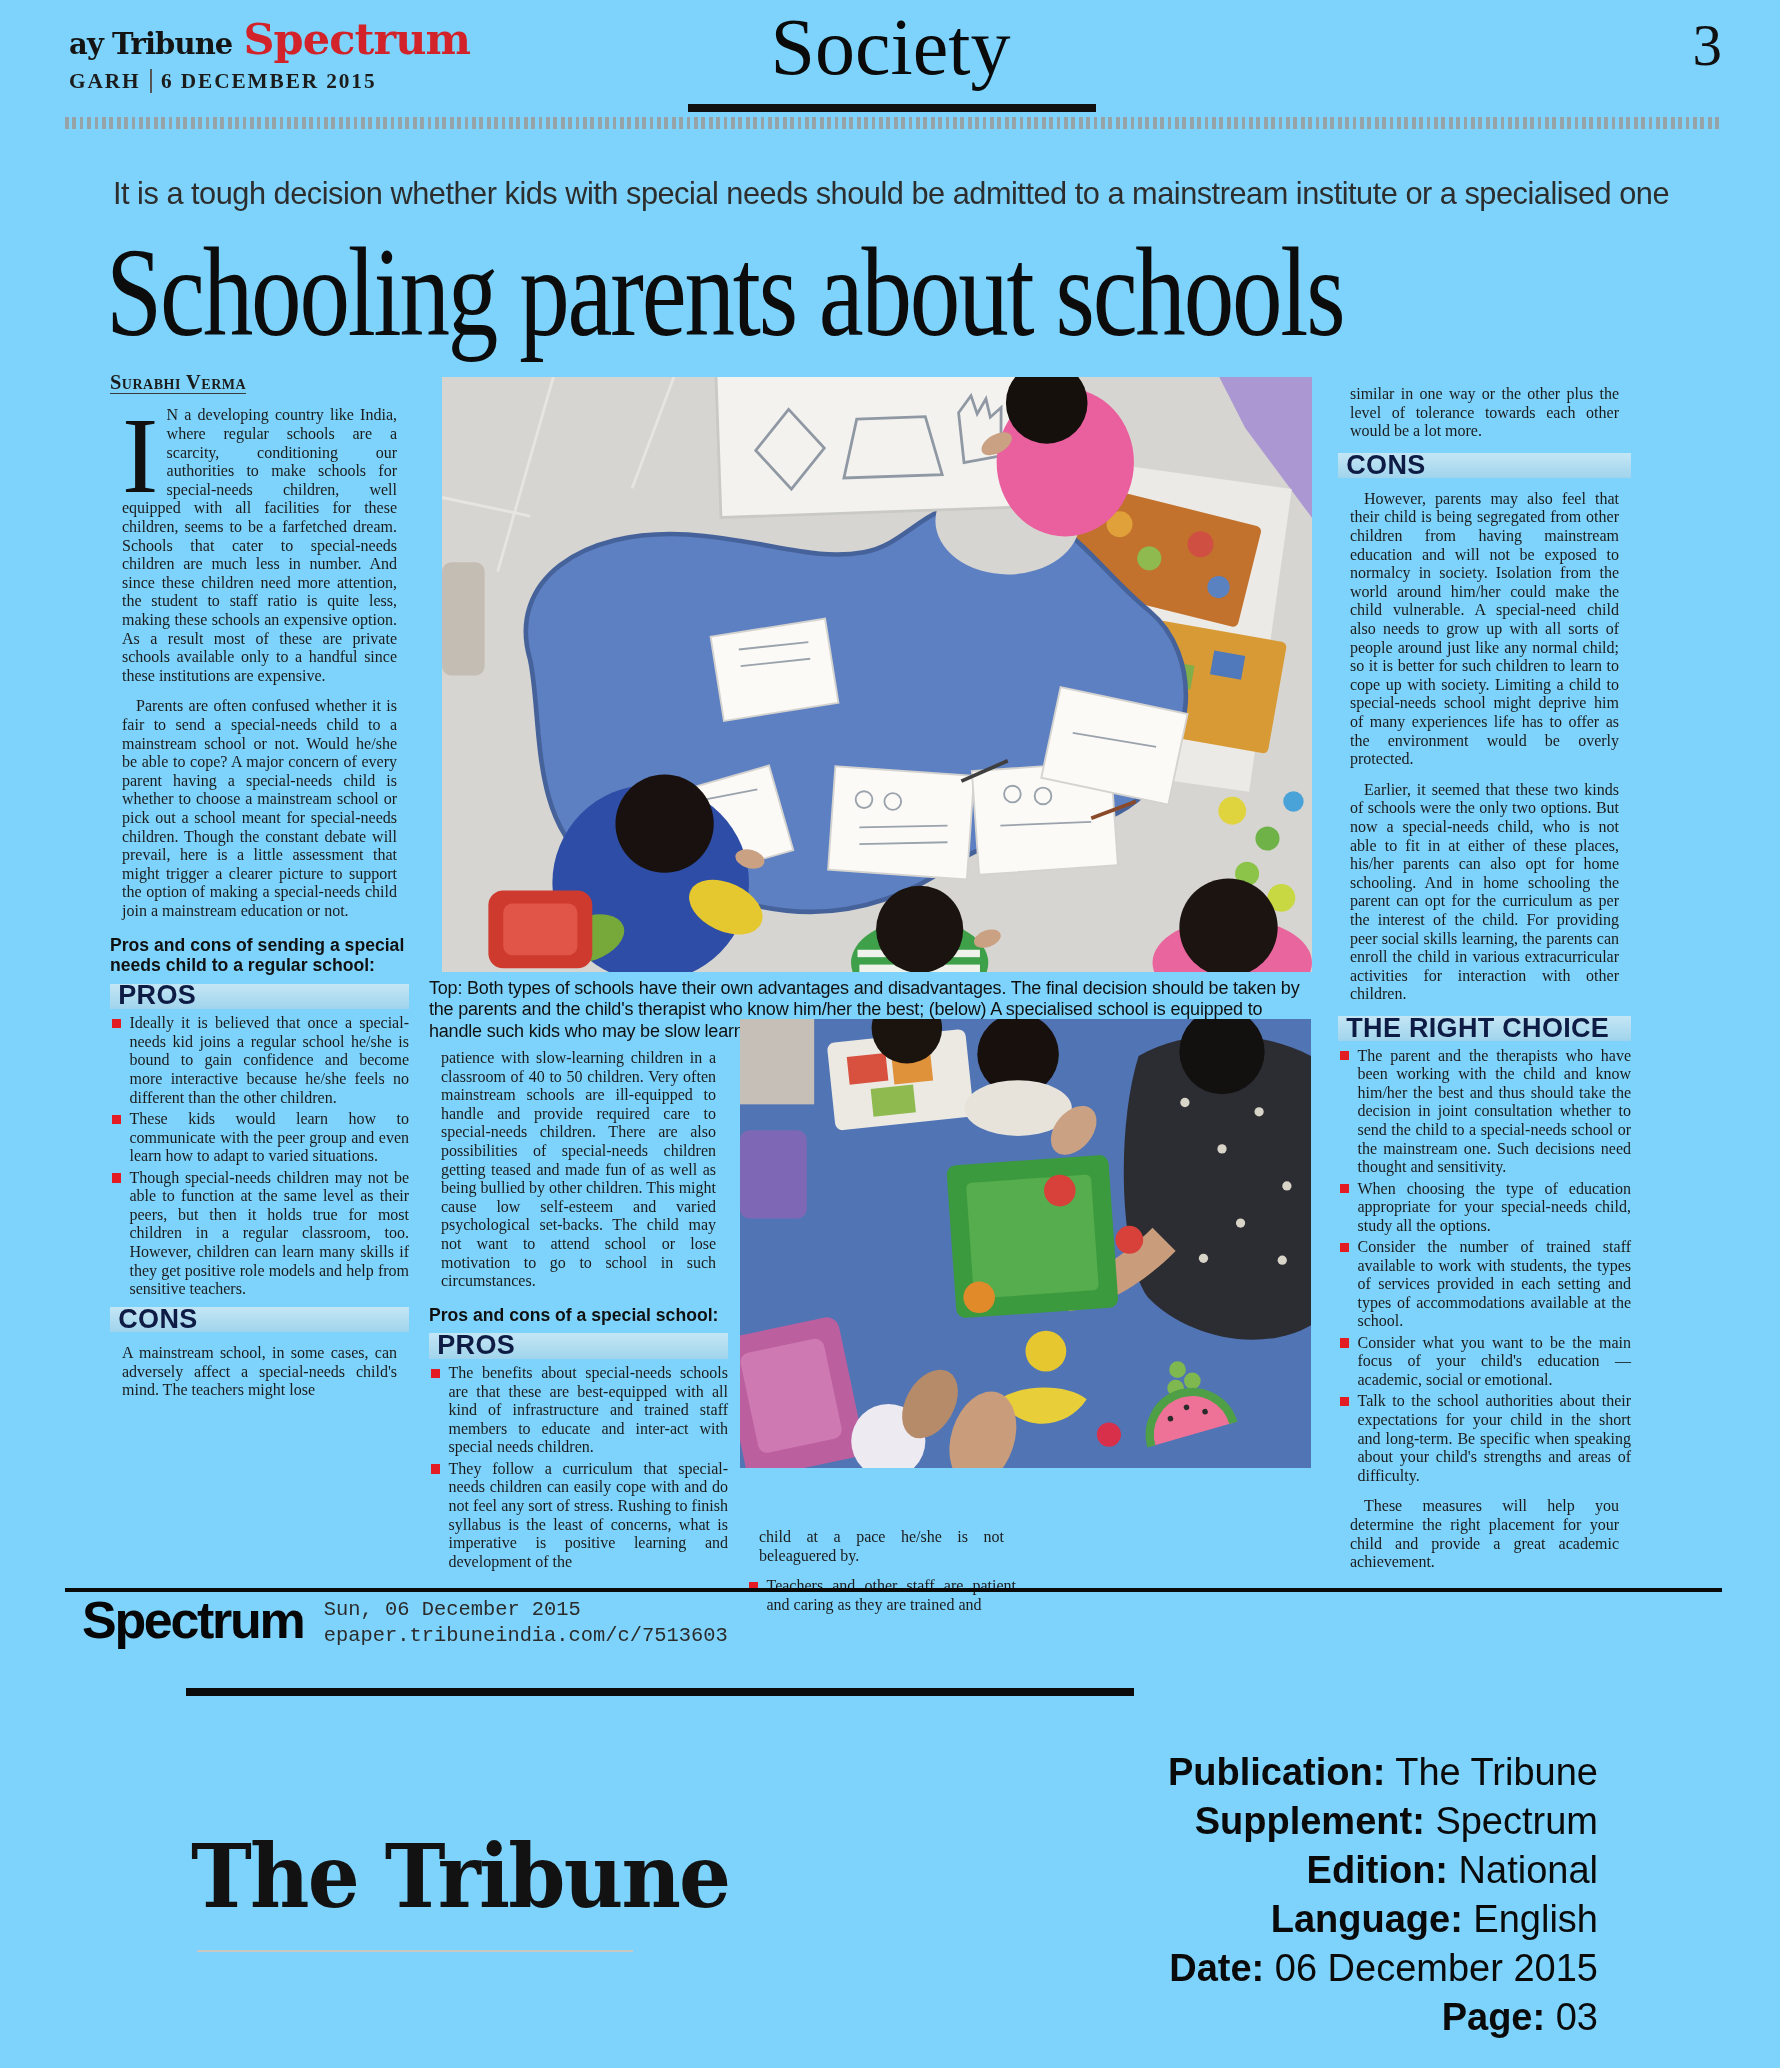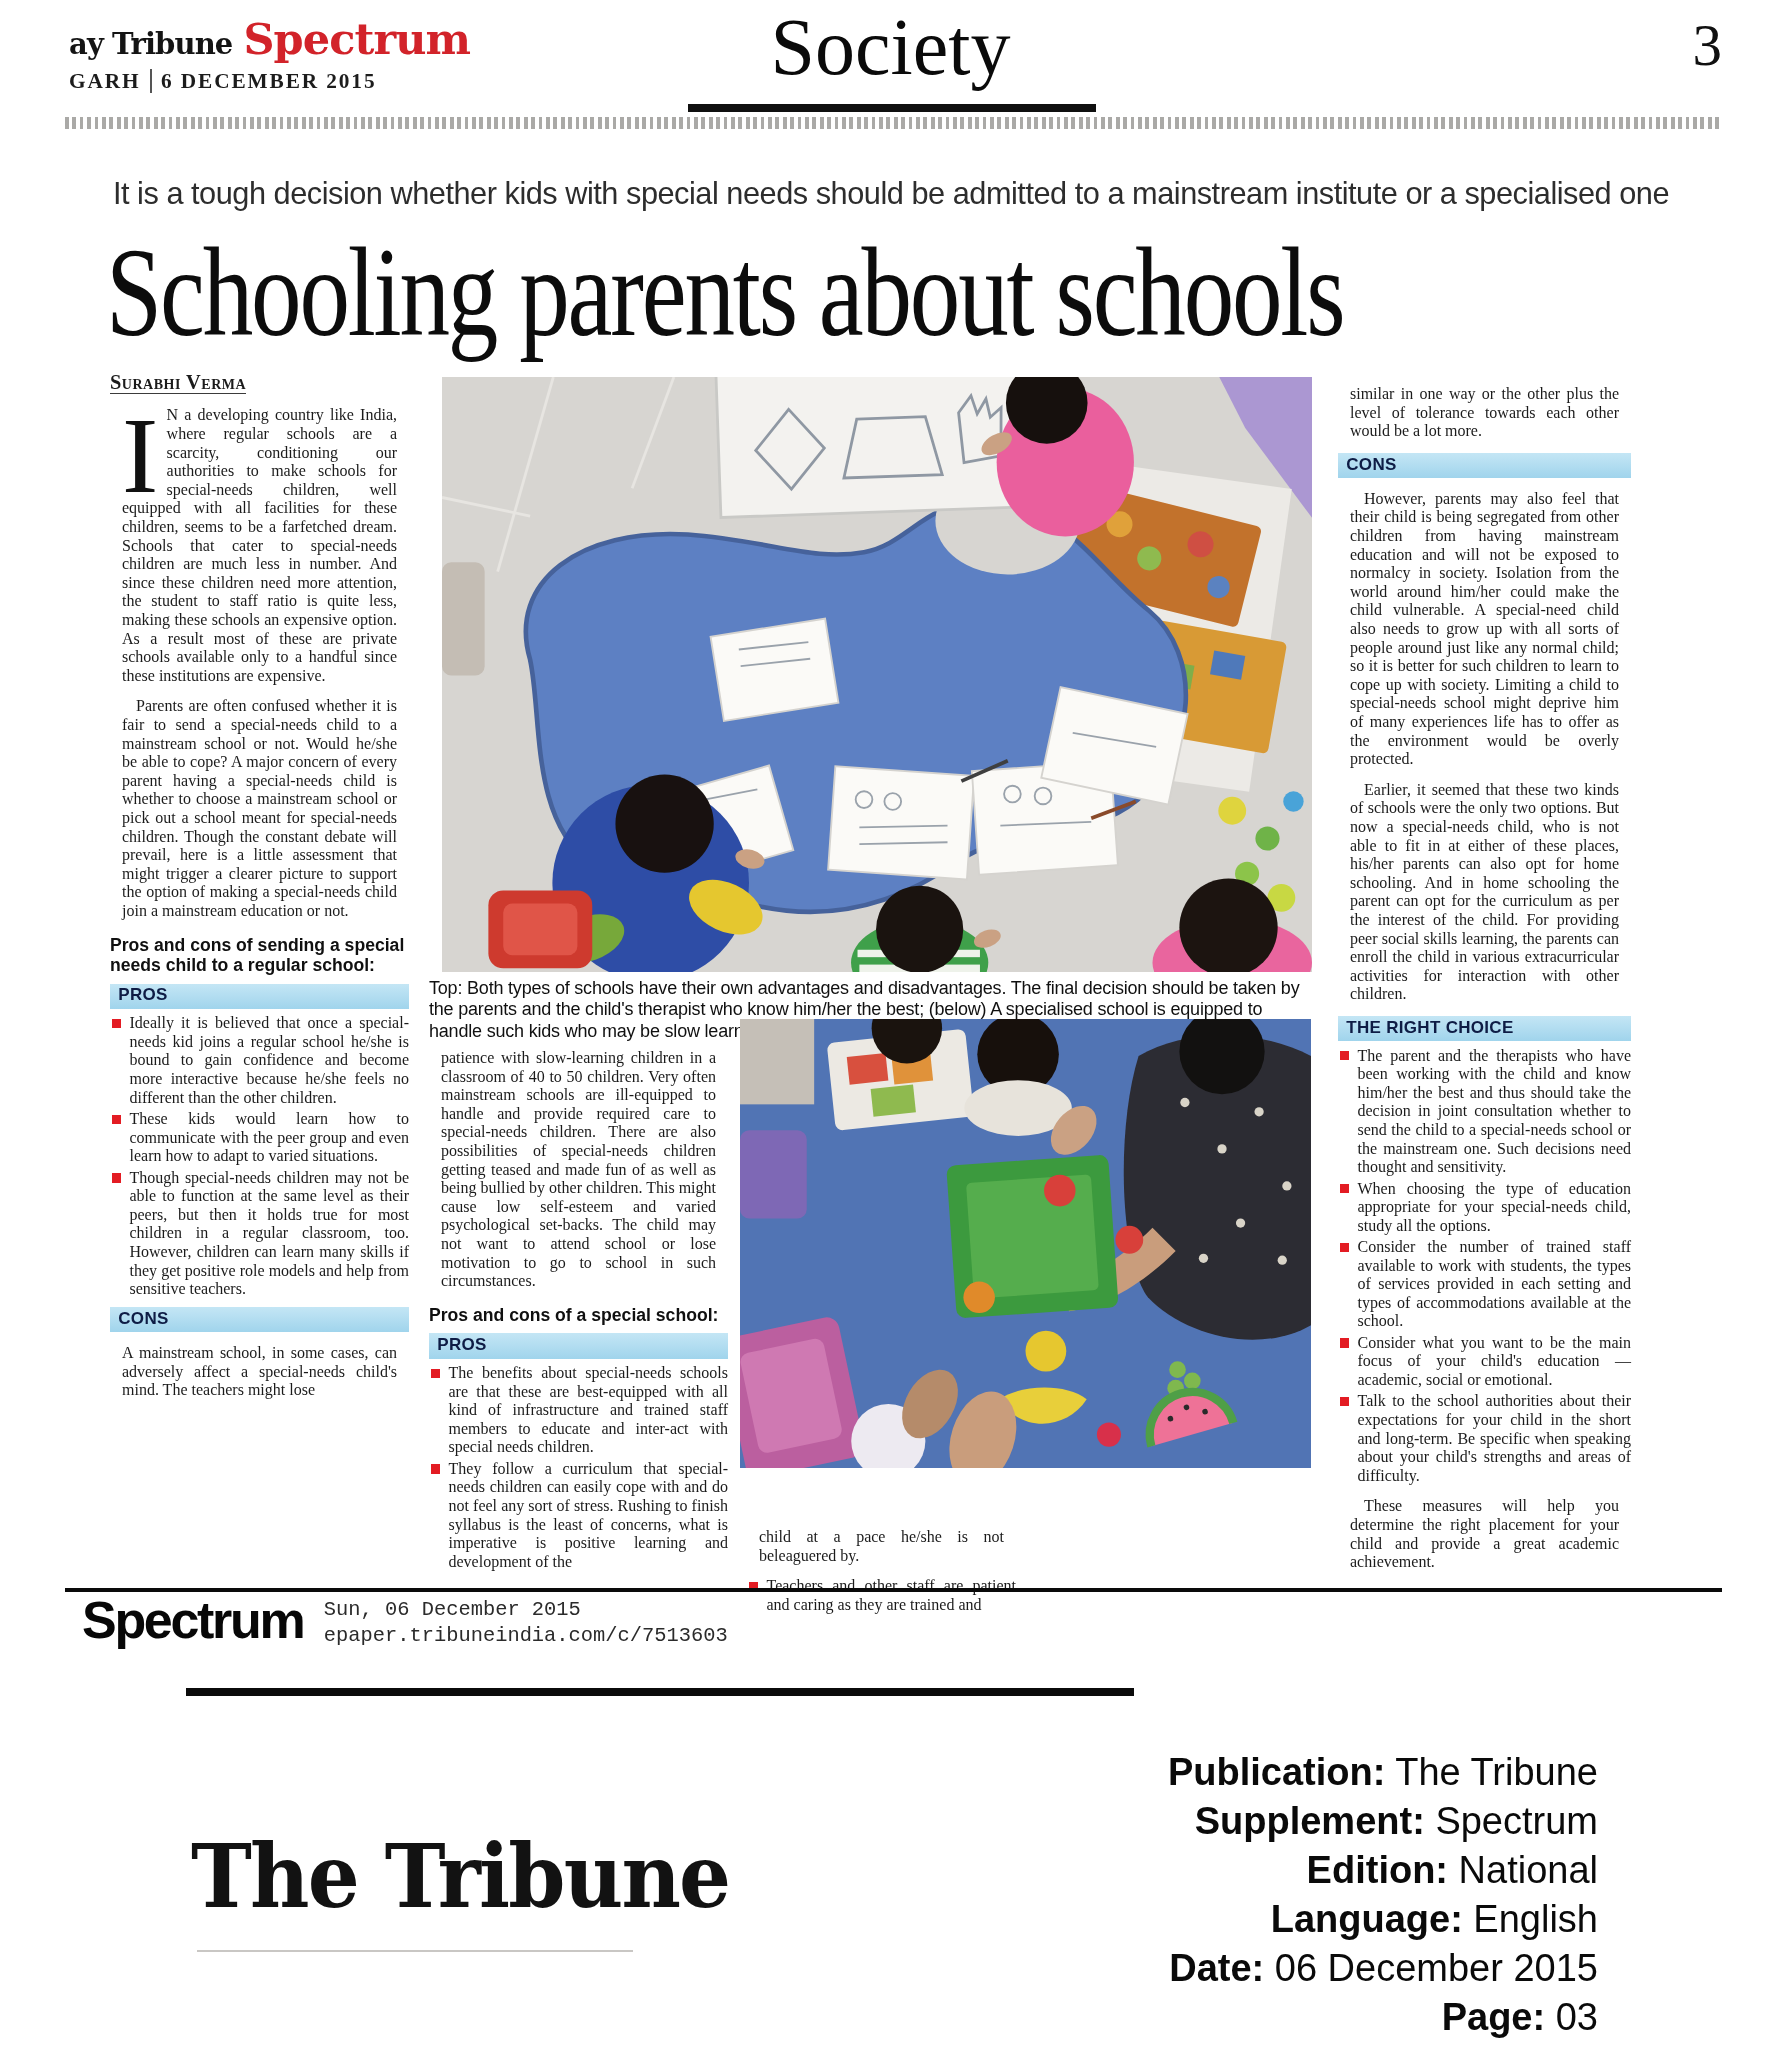--- a/index.html
+++ b/index.html
@@ -1,18 +1,18 @@
 <!DOCTYPE html>
 <html style="font-size:15px"><head>
 <meta charset="utf-8">
 <style>
   html,body { margin:0; padding:0; background:#e9e9e9; }
   .page {
     position:relative; width:1781px; height:2068px; margin:0 auto;
-    background:#ffffff; overflow:hidden;
+    background:#7dd3fc; overflow:hidden;
     font-family:"Liberation Serif", serif; color:#161616;
   }
   
   .mast { position:absolute; left:69px; top:20.4px; }
   .mast-top { display:flex; align-items:baseline; gap:11px; }
   .mast-gothic { font-family:"DejaVu Serif", serif; font-weight:bold; font-size:29px; letter-spacing:-0.9px; color:#141414; }
   .mast-brand { font-family:"DejaVu Serif", serif; font-weight:bold; font-size:43px; letter-spacing:-0.9px; color:#d2232a; line-height:0.9; }
   .mast-date { margin-top:7.4px; font-weight:bold; font-size:21.3px; letter-spacing:1.9px; color:#1c1c1c; display:flex; align-items:center; gap:9.3px; }
   .dl-sep { display:inline-block; width:1.9px; height:24px; background:#555; }
   .section-title { position:absolute; left:0; width:100%; top:7.4px; text-align:center; font-size:80px; line-height:1; color:#0a0a0a; }
@@ -43,21 +43,21 @@
   }
   .dropcap { float:left; font-size:109px; line-height:0.78; padding:6.5px 8.3px 0 0; color:#111; }
   .list-intro {
     font-family:"Liberation Sans", sans-serif; font-weight:bold; font-size:17.6px; line-height:20.4px;
     margin:14px 0 5.6px; text-align:left; color:#101010;
   }
   .sec-bar {
     margin:8.3px 0 5.6px; padding:2.8px 8.3px 3.7px;
     background:linear-gradient(180deg,#c4e6f5 0%,#a0d4ec 100%);
     color:#0e1c45; font-family:"Liberation Sans", sans-serif; font-weight:bold;
-    font-size:17px; letter-spacing:0.3px;
+    font-size:27px; letter-spacing:0.3px;
   }
   ul.bullets { list-style:none; margin:1.9px 0 0; padding:0; }
   ul.bullets li { position:relative; padding-left:19.5px; margin-bottom:2.8px; }
   ul.bullets li::before { content:""; position:absolute; left:1.9px; top:4.6px; width:9.3px; height:9.3px; background:#e31c23; }
   .col1 { left:110px; top:373px; width:299px; }
   .col2 { left:429px; top:1037px; width:299px; }
   .col3b { left:747px; top:1516px; width:269px; }
   .col4b { left:1044px; top:1516px; width:272px; }
   .col5 { left:1338px; top:373px; width:293px; }
   

